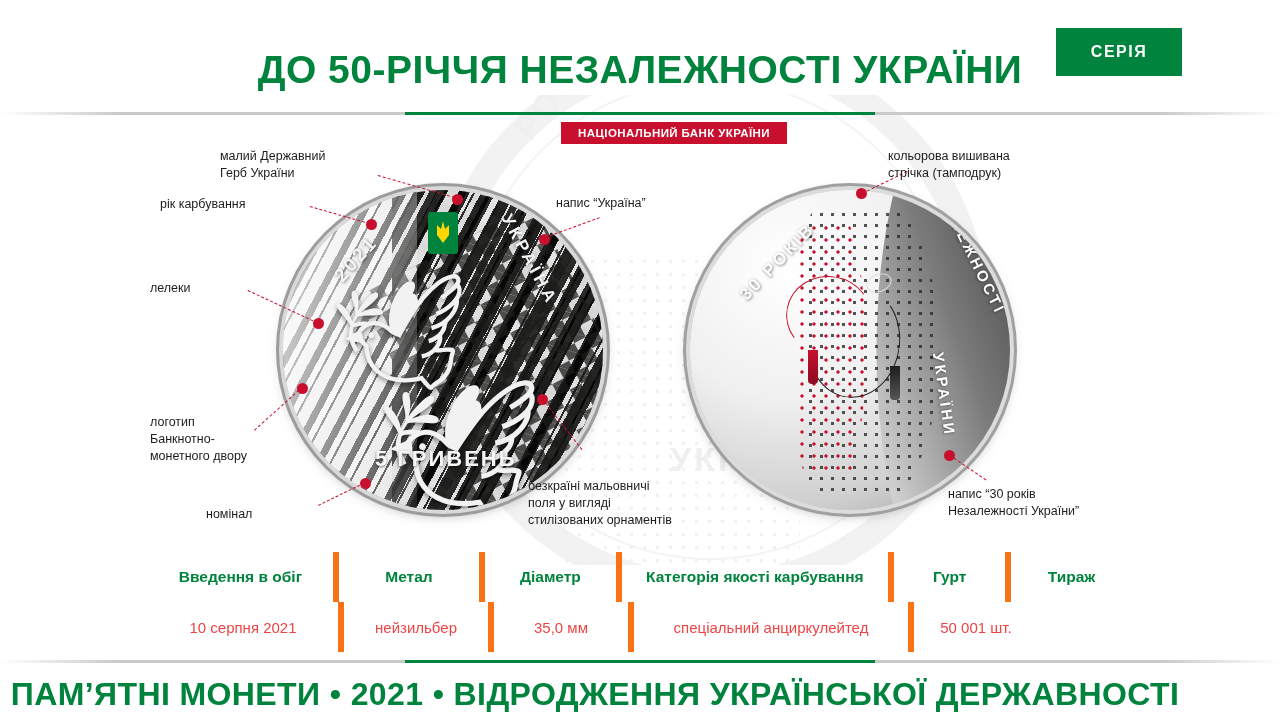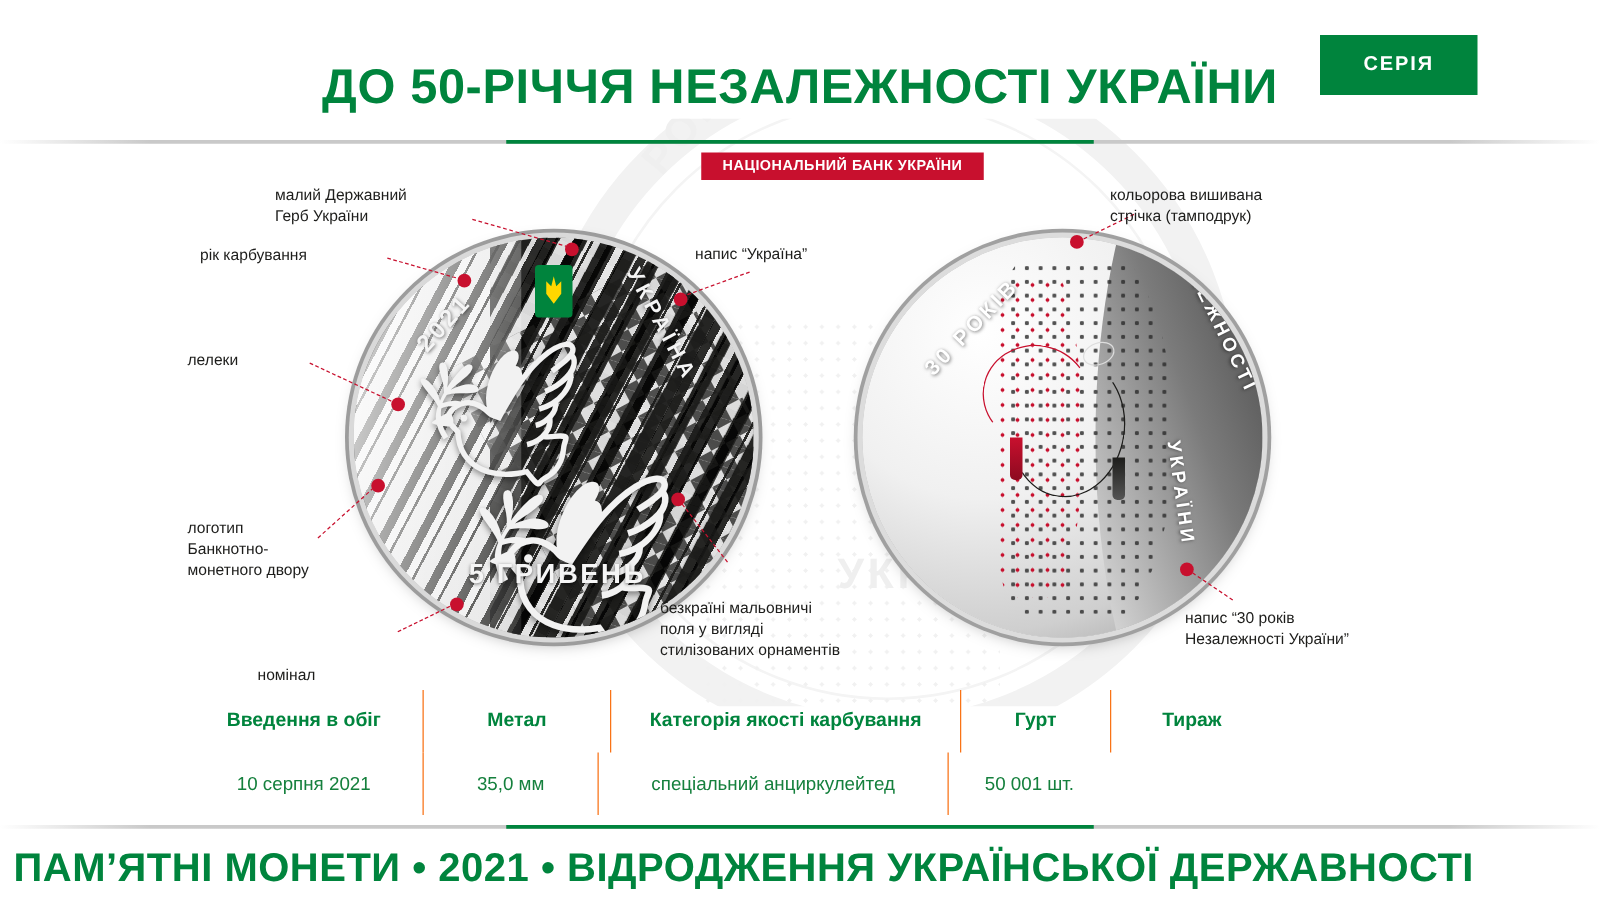--- a/index.html
+++ b/index.html
@@ -197,22 +197,22 @@
   
   .spec {
     position:absolute; left:148px; top:552px; width:984px; height:100px;
   }
   .spec .row { display:flex; height:50px; }
   .spec .cell {
     display:flex; align-items:center; justify-content:center;
     text-align:right; padding:0 8px;
   }
   .spec .head { font-weight:bold; font-size:15.5px; color:#00843d; }
-  .spec .val  { font-size:15px; color:#15803d; }
-  .spec .sep  { border-left:1px solid #f97316; }
+  .spec .val  { font-size:15px; color:#ef4444; }
+  .spec .sep  { border-left:6px solid #f97316; }
   .c1 { width:190px; } .c2 { width:150px; } .c3 { width:140px; }
   .c4 { width:280px; } .c5 { width:120px; } .c6 { width:130px; }
   
   .footer-rule {
     position:absolute; left:0; top:660px; width:1280px; height:3px;
     background:linear-gradient(to right,#ffffff 0px,#c9c9c9 120px,#c9c9c9 1160px,#ffffff 1280px);
   }
   .footer-rule:after {
     content:""; position:absolute; left:405px; top:0; width:470px; height:3px;
     background:#00843d;
@@ -287,21 +287,21 @@
 <div class="callout r" style="left:150px; top:280px; width:90px;">лелеки</div>
 
 <div class="lead" style="left:254px; top:430px; width:60px; transform:rotate(-42deg);"></div>
 <div class="dot" style="left:297px; top:383px;"></div>
 <div class="callout r" style="left:150px; top:414px; width:116px; white-space:pre-line;">логотип
 Банкнотно-
 монетного двору</div>
 
 <div class="lead" style="left:318px; top:505px; width:56px; transform:rotate(-26deg);"></div>
 <div class="dot" style="left:360px; top:478px;"></div>
-<div class="callout r" style="left:206px; top:532px; width:104px;">номінал</div>
+<div class="callout r" style="left:206px; top:506px; width:104px;">номінал</div>
 
 <div class="lead" style="left:545px; top:237px; width:58px; transform:rotate(-20deg);"></div>
 <div class="dot" style="left:539px; top:234px;"></div>
 <div class="callout l" style="left:556px; top:195px; width:160px;">напис “Україна”</div>
 
 <div class="lead" style="left:543px; top:399px; width:64px; transform:rotate(52deg);"></div>
 <div class="dot" style="left:537px; top:394px;"></div>
 <div class="callout l" style="left:528px; top:478px; width:190px; white-space:pre-line;">безкраїні мальовничі
 поля у вигляді
 стилізованих орнаментів</div>
@@ -313,26 +313,28 @@
 
 <div class="lead" style="left:950px; top:455px; width:44px; transform:rotate(34deg);"></div>
 <div class="dot" style="left:944px; top:450px;"></div>
 <div class="callout l" style="left:948px; top:486px; width:190px; white-space:pre-line;">напис “30 років
 Незалежності України”</div>
 
 <div class="spec">
   <div class="row">
     <div class="cell head c1">Введення в обіг</div>
     <div class="cell head c2 sep">Метал</div>
+    <div class="cell head c3 sep">Діаметр</div>
     <div class="cell head c4 sep">Категорія якості карбування</div>
     <div class="cell head c5 sep">Гурт</div>
     <div class="cell head c6 sep">Тираж</div>
   </div>
   <div class="row">
     <div class="cell val c1">10 серпня 2021</div>
+    <div class="cell val c2 sep">нейзильбер</div>
     <div class="cell val c3 sep">35,0 мм</div>
     <div class="cell val c4 sep">спеціальний анциркулейтед</div>
     <div class="cell val c6 sep">50 001 шт.</div>
   </div>
 </div>
 
 <div class="footer-rule"></div>
 <div class="footer-text">ПАМ’ЯТНІ МОНЕТИ • 2021 • ВІДРОДЖЕННЯ УКРАЇНСЬКОЇ ДЕРЖАВНОСТІ</div>
 
 </body></html>

